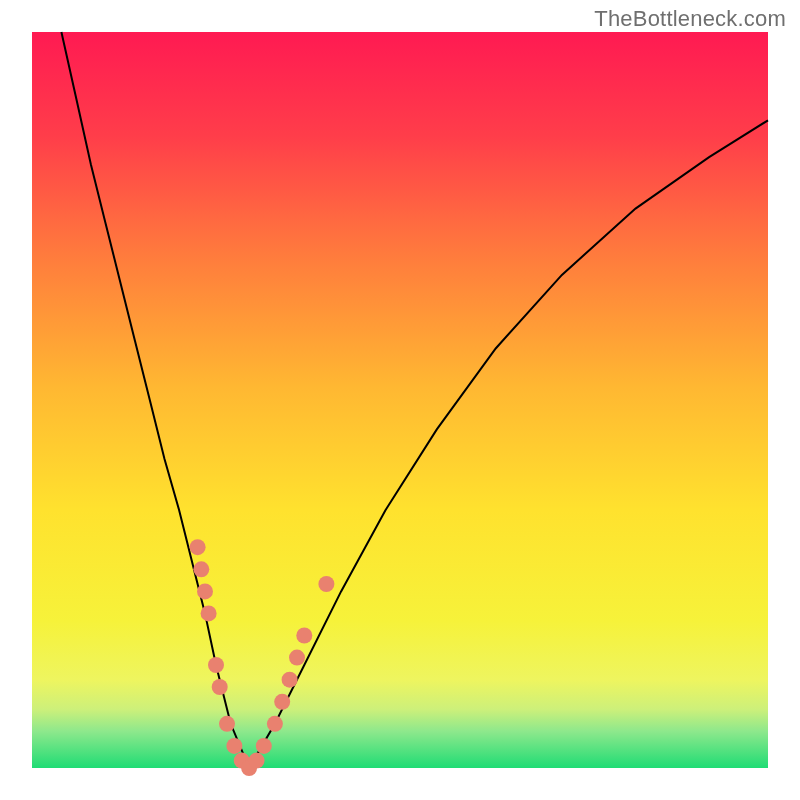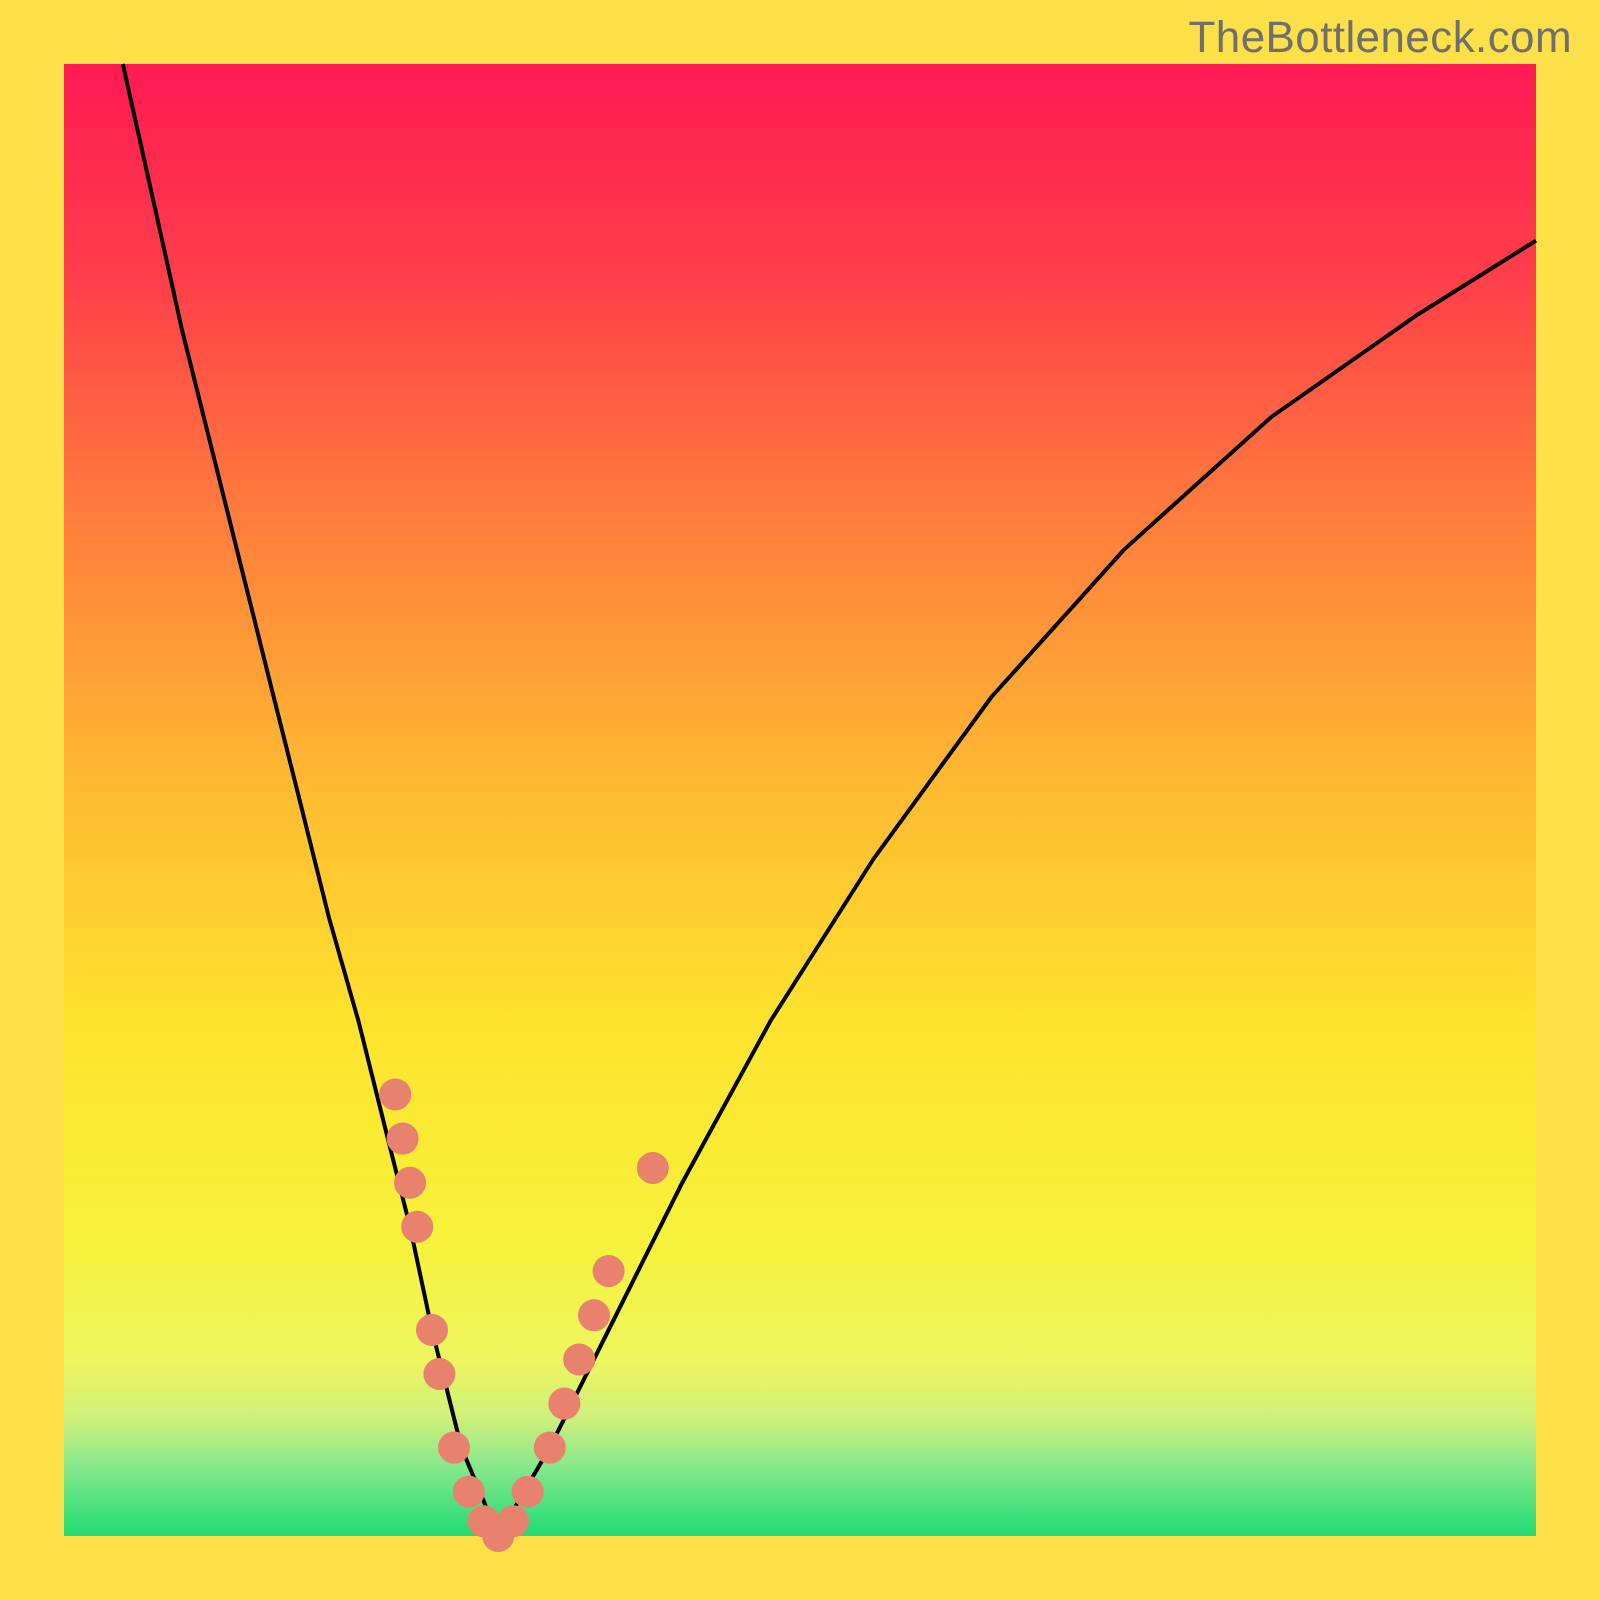--- a/index.html
+++ b/index.html
@@ -10,21 +10,21 @@
     overflow: hidden;
     background: #000;
     font-family: Arial, Helvetica, sans-serif;
   }
   .frame {
     position: absolute;
     left: 0;
     top: 0;
     width: 800px;
     height: 800px;
-    background: #fde047;
+    background: #ffffff;
   }
   .plot-area {
     position: absolute;
     left: 32px;
     top: 32px;
     width: 736px;
     height: 736px;
     
   }
   .watermark {

